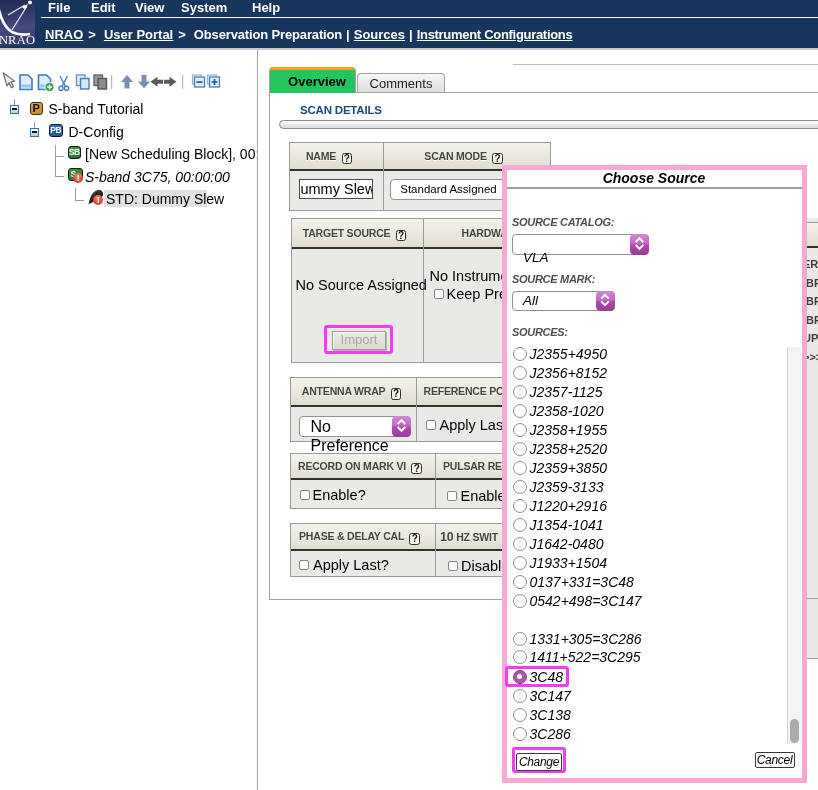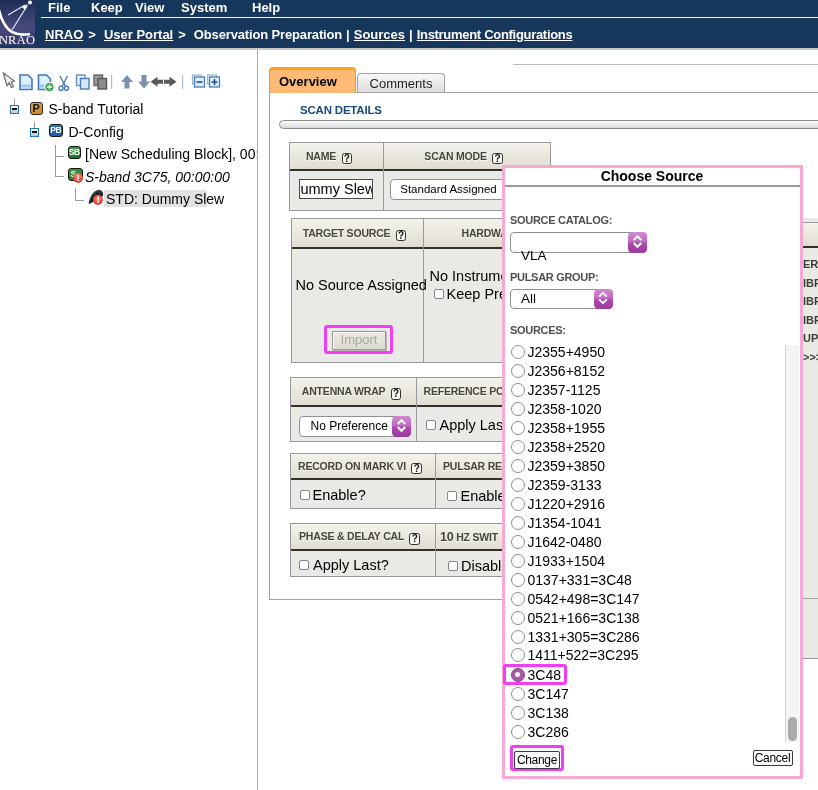--- a/index.html
+++ b/index.html
@@ -44,21 +44,21 @@
   <path d="M -2 6 Q 2 26 12 32 Q 20 36 30 34" fill="none" stroke="#fff" stroke-width="2.6"></path>
   <path d="M 8 15 L 25 5" fill="none" stroke="#e8e8f2" stroke-width="1.2"></path>
   <path d="M 12 30 L 27 6" fill="none" stroke="#e8e8f2" stroke-width="1.2"></path>
   <path d="M 22 7 L 28 4 L 25 10 Z" fill="#fff"></path>
   <circle cx="30" cy="2.5" r="2" fill="#fff"></circle>
   <text x="17" y="43.5" font-family="Liberation Serif,serif" font-size="12.5" fill="#fff" text-anchor="middle" letter-spacing="0.2">NRAO</text>
 </svg>
 </div>
 
 <span class="a menu" style="left:48px;top:0;">File</span>
-<span class="a menu" style="left:91px;top:0;">Keep</span>
+<span class="a menu" style="left:91px;top:0;">Edit</span>
 <span class="a menu" style="left:135px;top:0;">View</span>
 <span class="a menu" style="left:181px;top:0;">System</span>
 <span class="a menu" style="left:252px;top:0;">Help</span>
 <div class="a" style="left:41px;top:16.5px;width:777px;height:1.2px;background:#fff;"></div>
 <div class="a bc" style="left:45px;top:27px;white-space:nowrap;"><u>NRAO</u><span style="margin:0 8px 0 5px;">&gt;</span><u>User Portal</u><span style="margin:0 8px 0 5px;">&gt;</span><span style="letter-spacing:-0.15px;">Observation Preparation</span><span style="margin:0 4px;">|</span><u>Sources</u><span style="margin:0 4px;">|</span><u style="letter-spacing:-0.3px;">Instrument Configurations</u></div>
 
 <div class="a" style="left:257px;top:50px;width:1px;height:740px;background:#a8a8a8;"></div>
 <svg class="a" style="left:0;top:70px;" width="256" height="24" viewBox="0 0 256 24">
 
   <path d="M 3.2 2.8 L 7 16 L 9.1 12.7 L 11.4 17.7 L 13.4 16.6 L 11.2 11.9 L 14.7 11.2 Z" fill="#f0f0f0" stroke="#787878" stroke-width="1.3" stroke-linejoin="round"></path>
@@ -152,21 +152,21 @@
 <div class="a treetxt" style="left:48.5px;top:100.5px;">S-band Tutorial</div>
 <div class="a treetxt" style="left:68.5px;top:123.5px;">D-Config</div>
 <div class="a treetxt" style="left:85px;top:146px;width:172px;overflow:hidden;">[New Scheduling Block], 00:00:00</div>
 <div class="a treetxt" style="left:85px;top:168.5px;font-style:italic;">S-band 3C75, 00:00:00</div>
 <div class="a" style="left:104px;top:189.5px;width:103px;height:17px;background:#e2e2e2;"></div>
 <div class="a treetxt" style="left:106px;top:190.5px;">STD: Dummy Slew</div>
 
 <div class="a" style="left:513px;top:64px;width:305px;height:1px;background:#bbb;"></div>
 <div class="a" style="left:269px;top:91.5px;width:560px;height:506px;background:#fff;border:1px solid #a2a2a2;"></div>
 
-<div class="a" style="left:269px;top:67px;width:85px;height:22.5px;background:#fdba74;border:1px solid #a2a2a2;border-bottom:none;border-top:3px solid #f7a11f;border-radius:4px 4px 0 0;font-size:13px;font-weight:bold;text-align:left;line-height:23.5px;text-indent:9px;">Overview</div>
+<div class="a" style="left:269px;top:67px;width:85px;height:22.5px;background:#22c55e;border:1px solid #a2a2a2;border-bottom:none;border-top:3px solid #f7a11f;border-radius:4px 4px 0 0;font-size:13px;font-weight:bold;text-align:center;line-height:23.5px;text-indent:9px;">Overview</div>
 <div class="a" style="left:357px;top:73px;width:86px;height:17.5px;background:linear-gradient(#f7f7f7,#dedede);border:1px solid #a2a2a2;border-bottom:none;border-radius:4px 4px 0 0;font-size:13px;color:#1c1c1c;text-align:center;line-height:20px;">Comments</div>
 <div class="a" style="left:300px;top:104px;font-size:11.5px;font-weight:bold;color:#1a4a7d;letter-spacing:-0.2px;">SCAN DETAILS</div>
 <div class="a" style="left:279px;top:119.5px;width:545px;height:7px;background:linear-gradient(#fdfdfd,#d8d8d8);border:1px solid #8a8a8a;border-radius:5px 0 0 5px;"></div>
 
 <div class="tbl" style="left:288.5px;top:141.7px;width:260px;height:67.3px;">
   <div class="thead" style="height:26.3px;"></div>
   <div style="position:absolute;left:93.2px;top:0;width:1px;height:100%;background:#999;"></div>
   <div class="hdrcell" style="position:absolute;left:0;top:7px;width:79px;text-align:center;">NAME &nbsp;<span class="qbox">?</span></div>
   <div class="hdrcell" style="position:absolute;left:94px;top:7px;width:160px;text-align:center;">SCAN MODE &nbsp;<span class="qbox">?</span></div>
   <div style="position:absolute;left:9.3px;top:36.7px;width:72px;height:18px;background:#fff;border:1.5px solid #4a4a4a;overflow:hidden;">
@@ -187,21 +187,21 @@
   <div class="mag" style="left:32px;top:106.5px;width:63.3px;height:22.5px;"></div>
   <div style="position:absolute;left:40.5px;top:112.5px;width:52px;height:16.5px;background:linear-gradient(#eceae4,#dcdad2);border:1px solid #9a9a92;box-shadow:inset 1px 1px 0 #f8f8f4, 1px 1px 0 #b8b8b2;font-size:13px;color:#a8a89e;text-align:center;line-height:16.5px;">Import</div>
 </div>
 
 <div class="tbl" style="left:290px;top:376.8px;width:229px;height:63.1px;">
   <div class="thead" style="height:27px;"></div>
   <div style="position:absolute;left:125.1px;top:0;width:1px;height:100%;background:#999;"></div>
   <div class="hdrcell" style="position:absolute;left:0;top:7.5px;width:121px;text-align:center;">ANTENNA WRAP &nbsp;<span class="qbox">?</span></div>
   <div class="hdrcell" style="position:absolute;left:132.5px;top:7.5px;">REFERENCE POIN</div>
   <div class="sel" style="left:7.5px;top:38px;width:110px;height:19px;">
-    <div style="position:absolute;left:11px;font-size:12px;line-height:19px;">No Preference</div>
+    <div style="position:absolute;left:11px;font-size:16px;line-height:19px;">No Preference</div>
     <div class="step"><svg width="19" height="19" viewBox="0 0 19 19">
           <path d="M 5.7 8 L 9.5 4.2 L 13.3 8 M 5.7 11 L 9.5 14.8 L 13.3 11" fill="none" stroke="#fff" stroke-width="2"></path>
         </svg></div>
   </div>
   <div class="cb" style="left:134.5px;top:42px;"></div>
   <div class="ftext" style="position:absolute;left:148.5px;top:39.5px;">Apply Last C</div>
 </div>
 
 <div class="tbl" style="left:290px;top:453.2px;width:229px;height:54px;">
   <div class="thead" style="height:23.5px;"></div>
@@ -228,30 +228,30 @@
 <div class="a" style="left:802px;top:218px;width:16px;height:440px;background:#e9e9e6;border-bottom:1px solid #999;"></div>
 <div class="a" style="left:802px;top:221.5px;width:16px;height:23px;background:linear-gradient(#f4f3ec,#e0ddd0);border-top:1px solid #999;border-bottom:2px solid #31312d;"></div>
 <div class="a bk" style="left:803px;top:258px;">ER</div>
 <div class="a bk" style="left:803px;top:276.5px;">IBR</div>
 <div class="a bk" style="left:803px;top:295px;">IBR</div>
 <div class="a bk" style="left:803px;top:313.5px;">IBR</div>
 <div class="a bk" style="left:803px;top:332px;">UP</div>
 <div class="a bk" style="left:803px;top:350.5px;">&gt;&gt;&gt;</div>
 <div class="a" style="left:800px;top:597.5px;width:18px;height:1px;background:#a2a2a2;"></div>
 
-<div class="a" style="left:501.5px;top:165px;width:295px;height:608px;background:#fff;border:3px solid #f9a8d4;">
+<div class="a" style="left:501.5px;top:165px;width:295px;height:608px;background:#fff;border:5px solid #f9a8d4;font-style:italic;">
   <div style="position:absolute;left:0;top:0;width:100%;height:17px;border-bottom:2px solid #9a9a9a;font-size:14px;font-weight:bold;text-align:center;line-height:17px;">Choose Source</div>
   <div class="a lbl" style="left:5.5px;top:45.5px;">SOURCE CATALOG:</div>
   <div class="sel" style="left:5.5px;top:64px;width:135px;height:19px;">
     <div style="position:absolute;left:10px;font-size:13.5px;line-height:19px;margin-top:13px;">VLA</div>
     <div class="step"><svg width="19" height="19" viewBox="0 0 19 19">
           <path d="M 5.7 8 L 9.5 4.2 L 13.3 8 M 5.7 11 L 9.5 14.8 L 13.3 11" fill="none" stroke="#fff" stroke-width="2"></path>
         </svg></div>
   </div>
-  <div class="a lbl" style="left:5.5px;top:102.5px;">PULSAR GROUP:</div>
+  <div class="a lbl" style="left:5.5px;top:102.5px;">SOURCE MARK:</div>
   <div class="sel" style="left:5.5px;top:121px;width:101px;height:18px;">
     <div style="position:absolute;left:10px;font-size:13.5px;line-height:18px;">All</div>
     <div class="step"><svg width="18" height="18" viewBox="0 0 18 18">
           <path d="M 5.2 7.6 L 9 3.8 L 12.8 7.6 M 5.2 10.4 L 9 14.2 L 12.8 10.4" fill="none" stroke="#fff" stroke-width="2"></path>
         </svg></div>
   </div>
   <div class="a lbl" style="left:5.5px;top:155.5px;">SOURCES:</div>
   <div class="ritem" style="top:174.5px;">
       <div class="radio" style="top:2.5px;"></div>
       <div class="rtxt">J2355+4950</div>
@@ -301,24 +301,20 @@
       <div class="rtxt">J1933+1504</div>
     </div>
   <div class="ritem" style="top:402.5px;">
       <div class="radio" style="top:2.5px;"></div>
       <div class="rtxt">0137+331=3C48</div>
     </div>
   <div class="ritem" style="top:421.5px;">
       <div class="radio" style="top:2.5px;"></div>
       <div class="rtxt">0542+498=3C147</div>
     </div>
-  <div class="ritem" style="top:440.5px;">
-      <div class="radio" style="top:2.5px;"></div>
-      <div class="rtxt">0521+166=3C138</div>
-    </div>
   <div class="ritem" style="top:459.5px;">
       <div class="radio" style="top:2.5px;"></div>
       <div class="rtxt">1331+305=3C286</div>
     </div>
   <div class="ritem" style="top:477px;padding-left:34px;">
       <div class="radio" style="top:2.5px;"></div>
       <div class="rtxt">1411+522=3C295</div>
     </div>
   <div class="ritem" style="top:497.5px;">
       <div class="radio" style="top:2.5px;background:#a85aa8;border-color:#8b3f8b;">

